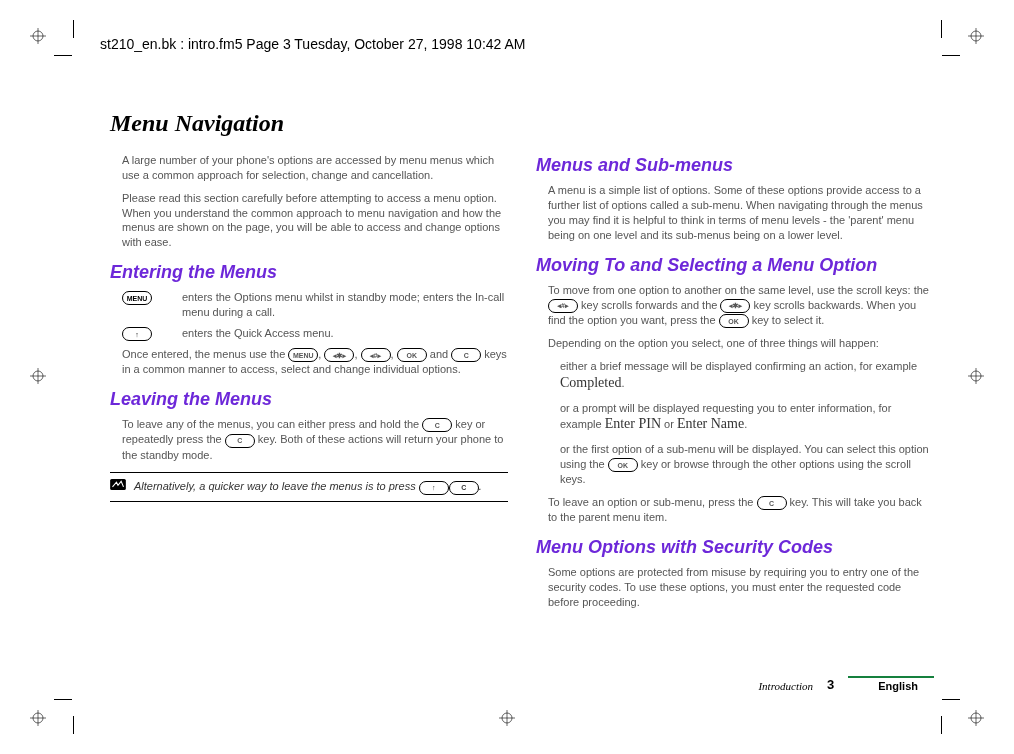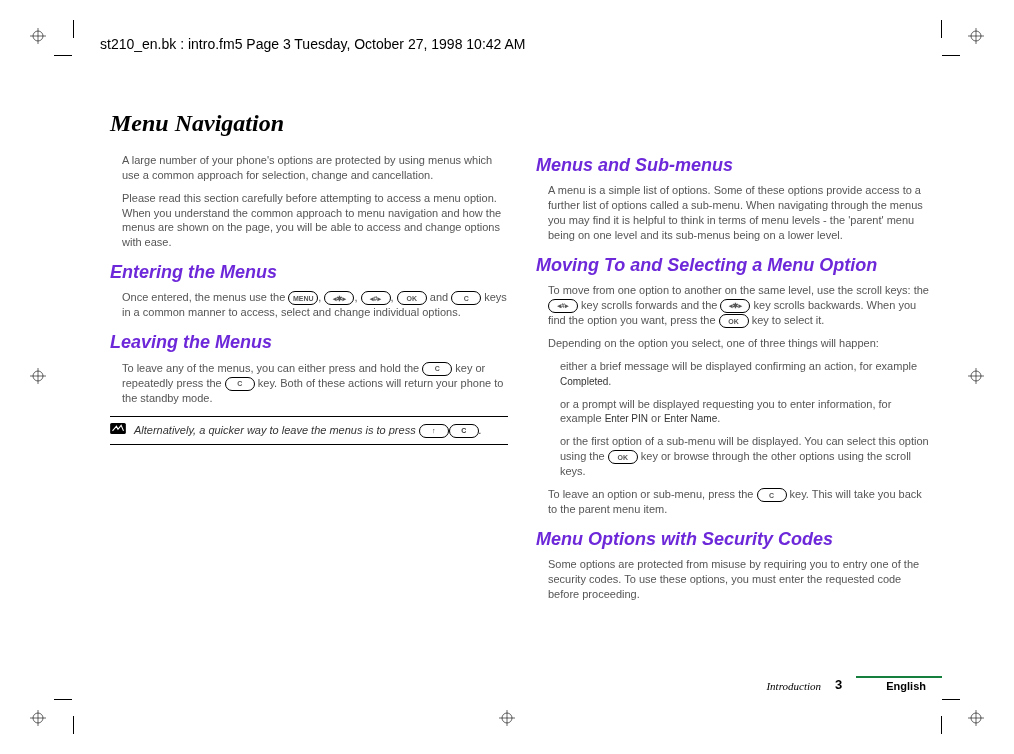--- a/index.html
+++ b/index.html
@@ -80,24 +80,24 @@
     border-top:1px solid #000;
     border-bottom:1px solid #000;
     padding:6px 0;
     margin-top:10px;
     display:flex;
     align-items:flex-start;
     gap:8px;
   }
   .note-icon { width:16px; height:11px; flex:none; }
   .note-text { font-style:italic; font-size:11px; color:#333; }
-  .mono { font-family: Liberation Sans, sans-serif; font-size:10px; color:#333; }
+  .mono { font-family: Liberation Serif, serif; font-size:14px; color:#333; }
   .footer {
     position:absolute;
-    right:72px;
+    right:80px;
     bottom:62px;
     display:flex;
     align-items:flex-end;
     gap:14px;
     font-size:11px;
   }
   .footer .intro { font-family:"Times New Roman", serif; font-style:italic; }
   .footer .page { font-weight:bold; font-size:13px; }
   .footer .lang { font-weight:bold; border-top:2px solid #15803d; padding:2px 16px 0 30px; }
 </style>
@@ -151,25 +151,33 @@
 </div>
 
 <div class="page-header">st210_en.bk : intro.fm5  Page 3  Tuesday, October 27, 1998  10:42 AM</div>
 
 <div class="content">
   <h1>Menu Navigation</h1>
 
   <div class="columns">
 
     <div class="col">
-      <p class="indent">A large number of your phone's options are protected by using menus which use a common approach for selection, change and cancellation.</p>
+      <p class="indent">A large number of your phone's options are accessed by menu menus which use a common approach for selection, change and cancellation.</p>
       <p class="indent">Please read this section carefully before attempting to access a menu option. When you understand the common approach to menu navigation and how the menus are shown on the page, you will be able to access and change options with ease.</p>
 
       <h2>Entering the Menus</h2>
 
+      <div class="key-row">
+        <div class="key-icon-col"><span class="pill">MENU</span></div>
+        <div class="key-text-col">enters the Options menu whilst in standby mode; enters the In-call menu during a call.</div>
+      </div>
+      <div class="key-row">
+        <div class="key-icon-col"><span class="pill">↑</span></div>
+        <div class="key-text-col">enters the Quick Access menu.</div>
+      </div>
 
       <p class="indent">
         <span>Once entered, the menus use the </span><span class="pill">MENU</span><span>, </span><span class="pill">◂✱▸</span><span>, </span><span class="pill">◂#▸</span><span>, </span><span class="pill">OK</span><span> and </span><span class="pill">C</span><span> keys in a common manner to access, select and change individual options.</span>
       </p>
 
       <h2>Leaving the Menus</h2>
       <p class="indent">
         <span>To leave any of the menus, you can either press and hold the </span><span class="pill">C</span><span> key or repeatedly press the </span><span class="pill">C</span><span> key. Both of these actions will return your phone to the standby mode.</span>
       </p>
 

